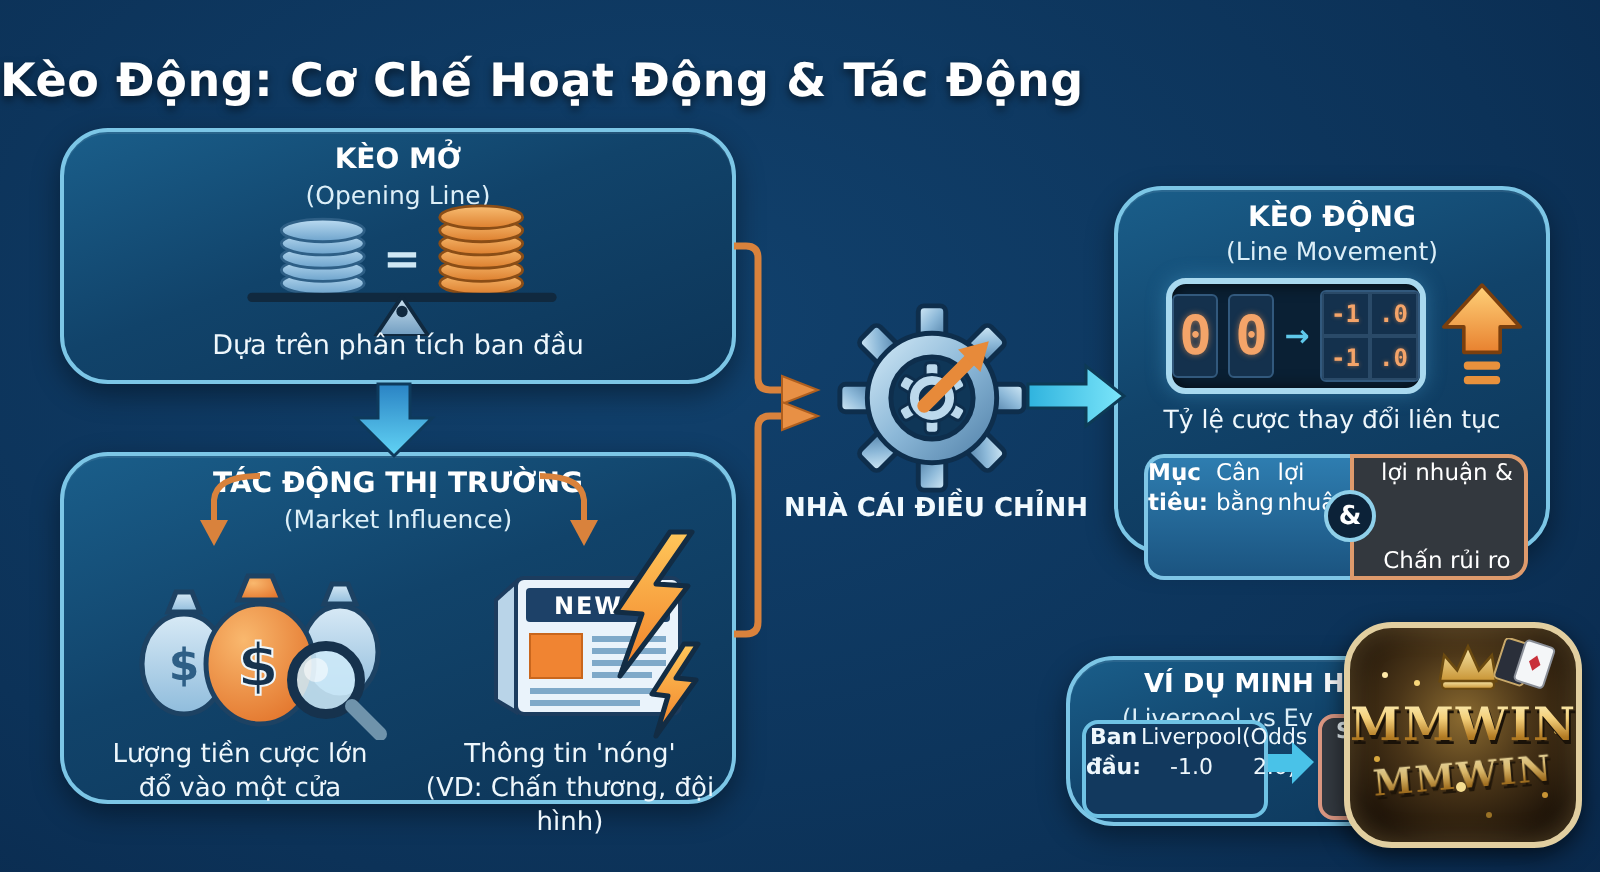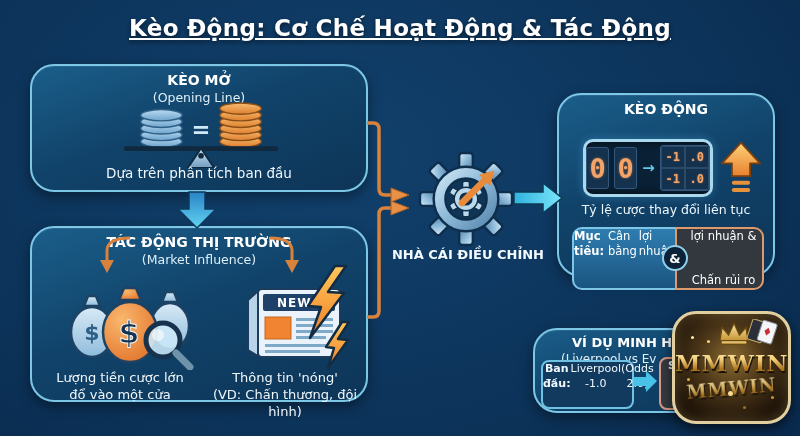--- a/index.html
+++ b/index.html
@@ -4,24 +4,23 @@
 <style>
   html,body{margin:0;padding:0;background:#04101f;}
   *{box-sizing:border-box;}
   #stage{
     position:relative;width:800px;height:436px;overflow:hidden;
     font-family:"DejaVu Sans","Liberation Sans",sans-serif;
     background:radial-gradient(120% 150% at 42% 36%, #11416d 0%, #0c3258 45%, #082446 76%, #05182f 100%);
     color:#eef7fc;
   }
   .page-title{
-    position:absolute;top:15px;left:0;width:100%;text-align:center;
+    position:absolute;top:28px;left:0;width:100%;text-align:left;
     font-size:23px;font-weight:bold;color:#ffffff;letter-spacing:.3px;
     text-shadow:0 2px 4px rgba(0,0,0,.55);
-    text-decoration:underline;
   }
   .panel{
     position:absolute;border:2px solid #7cc6e6;border-radius:24px;
     background:linear-gradient(160deg,#1a5e8a 0%,#11436a 45%,#0d3558 100%);
     box-shadow:0 5px 14px rgba(0,0,0,.4), inset 0 1px 0 rgba(255,255,255,.08);
   }
   .bx-title{position:absolute;top:6px;left:0;width:100%;text-align:center;font-size:14px;font-weight:bold;color:#ffffff;}
   .bx-sub{position:absolute;top:24px;left:0;width:100%;text-align:center;font-size:12.5px;color:#dcEFf8;color:#dceff8;}
   .caption{position:absolute;left:0;width:100%;text-align:center;font-size:13px;color:#eef7fc;line-height:1.3;}
   .abs{position:absolute;}
@@ -257,20 +256,21 @@
     </g>
     <g>
       <line x1="46" y1="54" x2="69" y2="31" stroke="#e78a3a" stroke-width="7" stroke-linecap="round"></line>
       <polygon points="79,21 74.7,36.7 63.3,25.3" fill="#e78a3a"></polygon>
     </g>
   </svg>
   <div class="hub-label1">NHÀ CÁI ĐIỀU CHỈNH</div>
 
   <div class="panel z10" style="left:557px;top:93px;width:218px;height:184px;">
     <div class="bx-title">KÈO ĐỘNG</div>
+    <div class="bx-sub" style="top:23px;">(Line Movement)</div>
 
     <div class="display">
       <div class="digit-cell">0</div>
       <div class="digit-cell">0</div>
       <div class="disp-arrow">→</div>
       <div class="val-grid">
         <div class="val-cell">-1</div>
         <div class="val-cell">.0</div>
         <div class="val-cell">-1</div>
         <div class="val-cell">.0</div>

